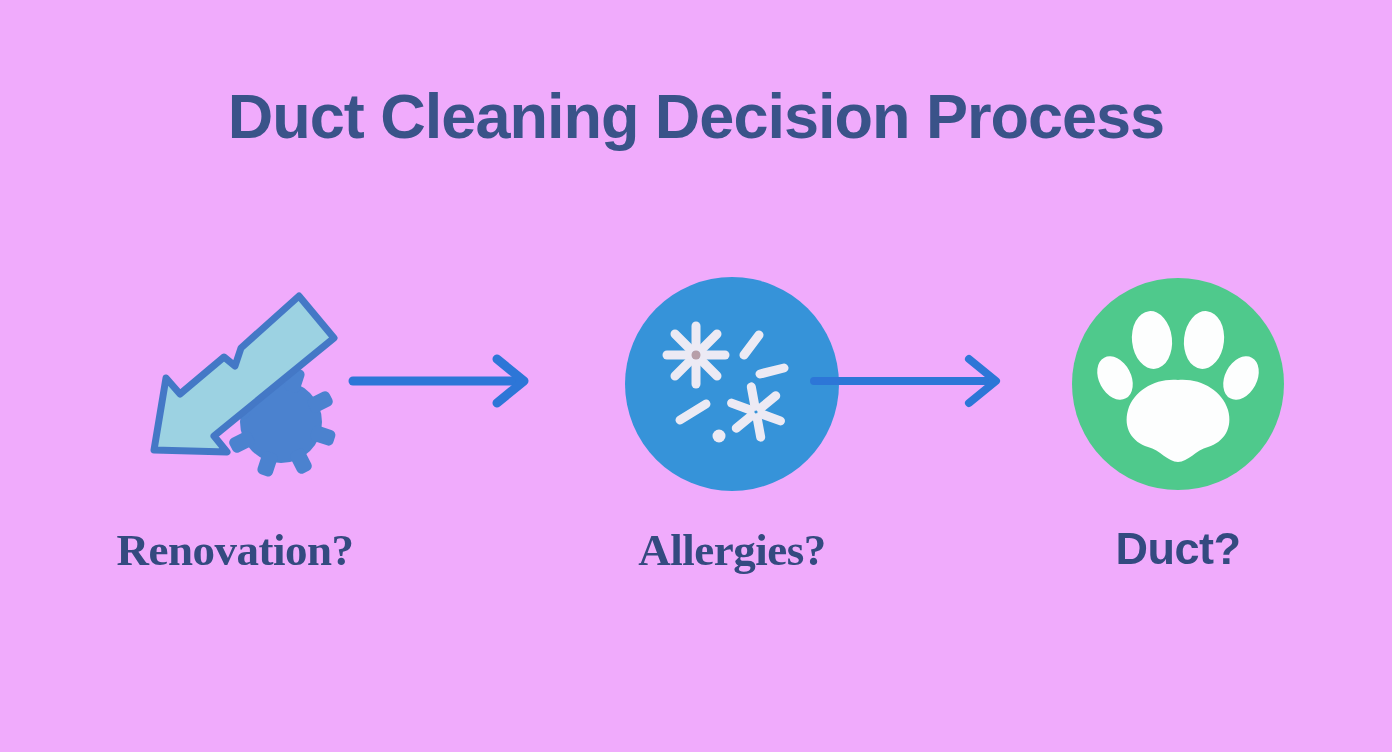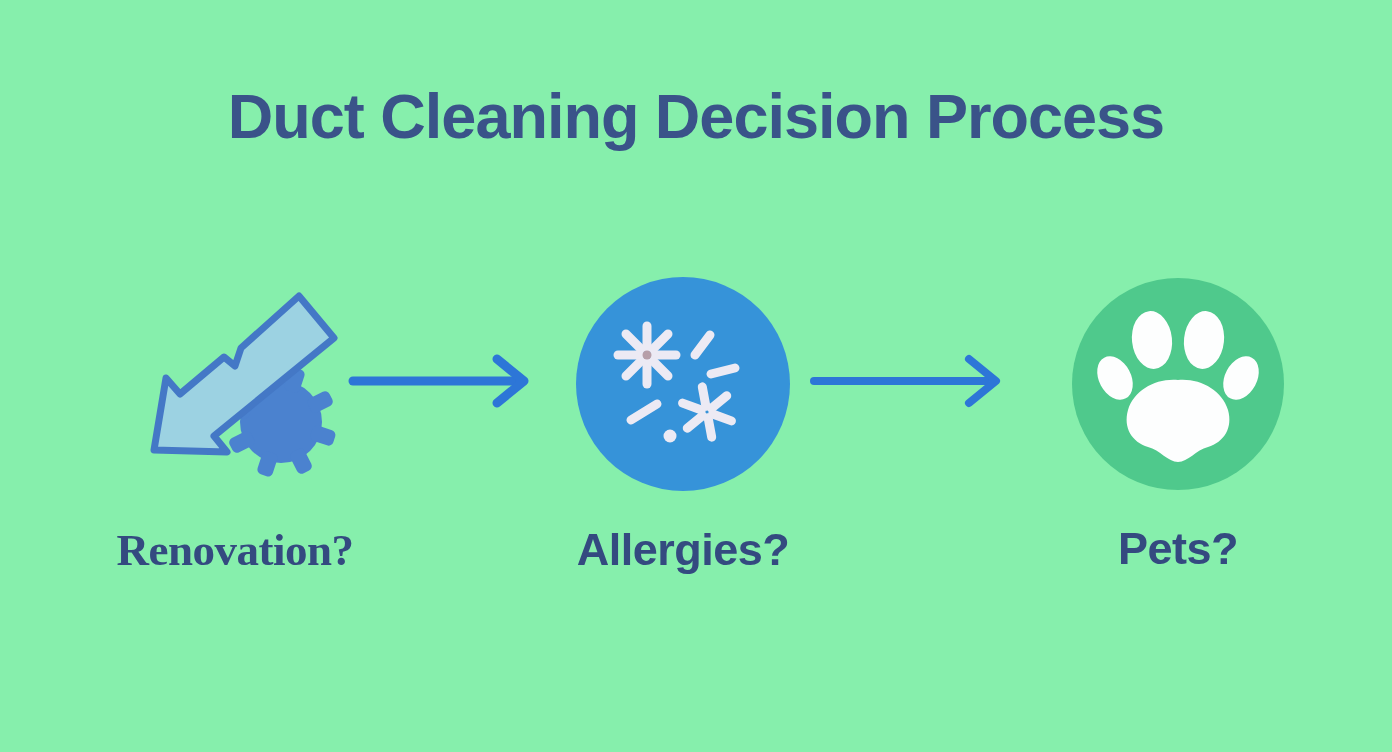--- a/index.html
+++ b/index.html
@@ -5,21 +5,21 @@
   html, body {
     margin: 0;
     padding: 0;
     background: #ffffff;
     font-family: "Liberation Sans", sans-serif;
   }
   .canvas {
     position: relative;
     width: 1392px;
     height: 752px;
-    background: #86efac;
+    background: #f0abfc;
     overflow: hidden;
   }
   .title {
     position: absolute;
     top: 80px;
     left: 0;
     width: 100%;
     margin: 0;
     text-align: center;
     font-size: 63px;
@@ -28,21 +28,21 @@
     color: #3a5389;
   }
   .step {
     position: absolute;
     width: 370px;
     display: flex;
     flex-direction: column;
     align-items: center;
   }
   .step-1 { left: 50px;  top: 282px; }
-  .step-2 { left: 498px; top: 276px; }
+  .step-2 { left: 547px; top: 276px; font-family: Liberation Serif, serif; }
   .step-3 { left: 993px; top: 277px; }
   .step-label {
     margin-top: 32px;
     font-size: 45px;
     font-weight: bold;
     color: #344a80;
     text-align: center;
     letter-spacing: -0.5px;
   }
   .step-1 .step-label { margin-top: 40px; font-family: Liberation Serif, serif; }
@@ -137,16 +137,16 @@
         <ellipse cx="63" cy="-6" rx="16" ry="23" transform="rotate(28,63,-6)"></ellipse>
         <path d="M 0,-4
           C 22,-6 44,6 50,26
           C 55,44 46,58 30,63
           C 18,66 10,78 0,78
           C -10,78 -18,66 -30,63
           C -46,58 -55,44 -50,26
           C -44,6 -22,-6 0,-4 Z"></path>
       </g>
     </svg>
-    <div class="step-label">Pets?</div>
+    <div class="step-label">Duct?</div>
   </div>
 
 </div>
 
 </body></html>

